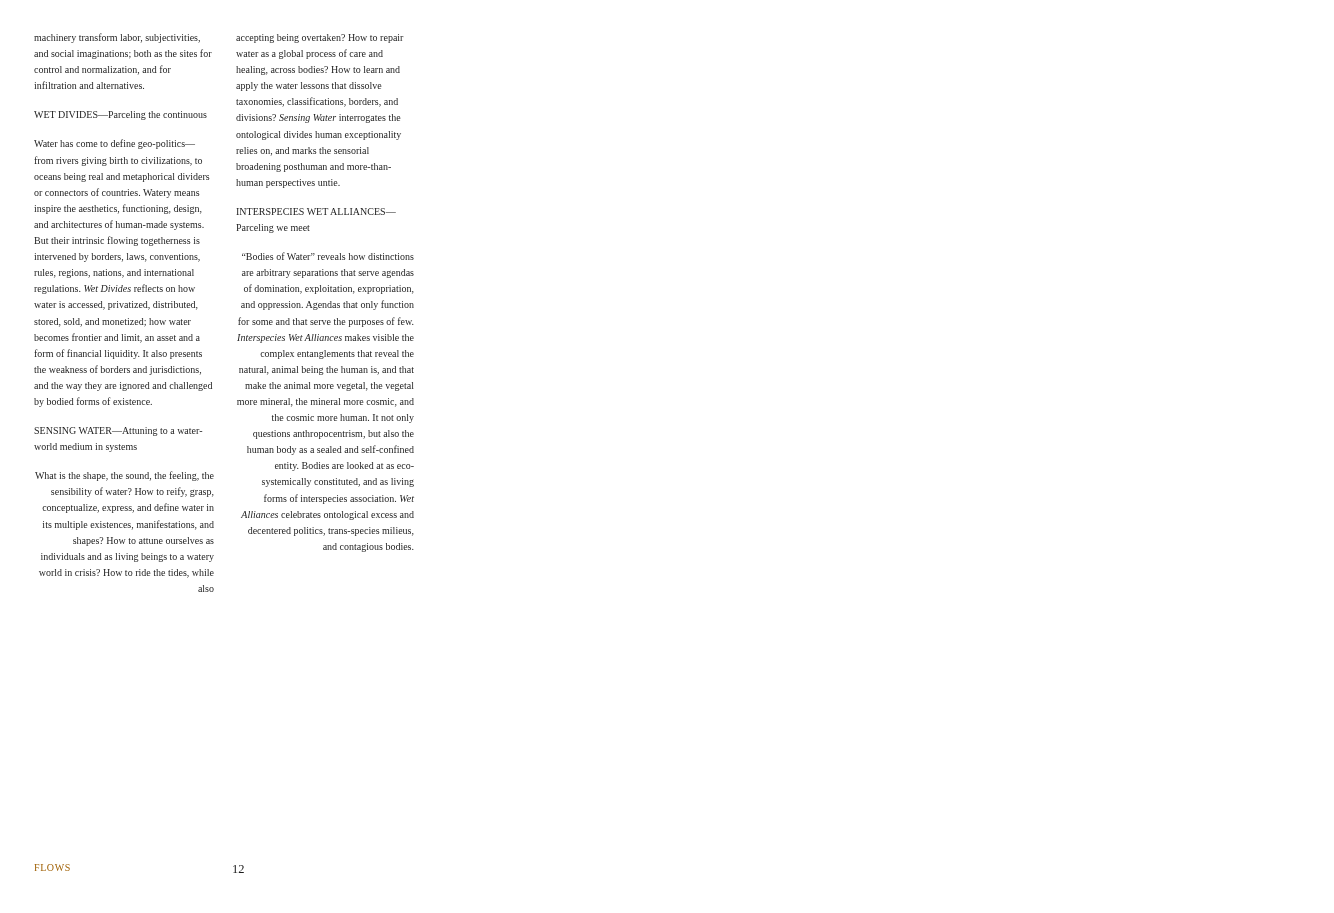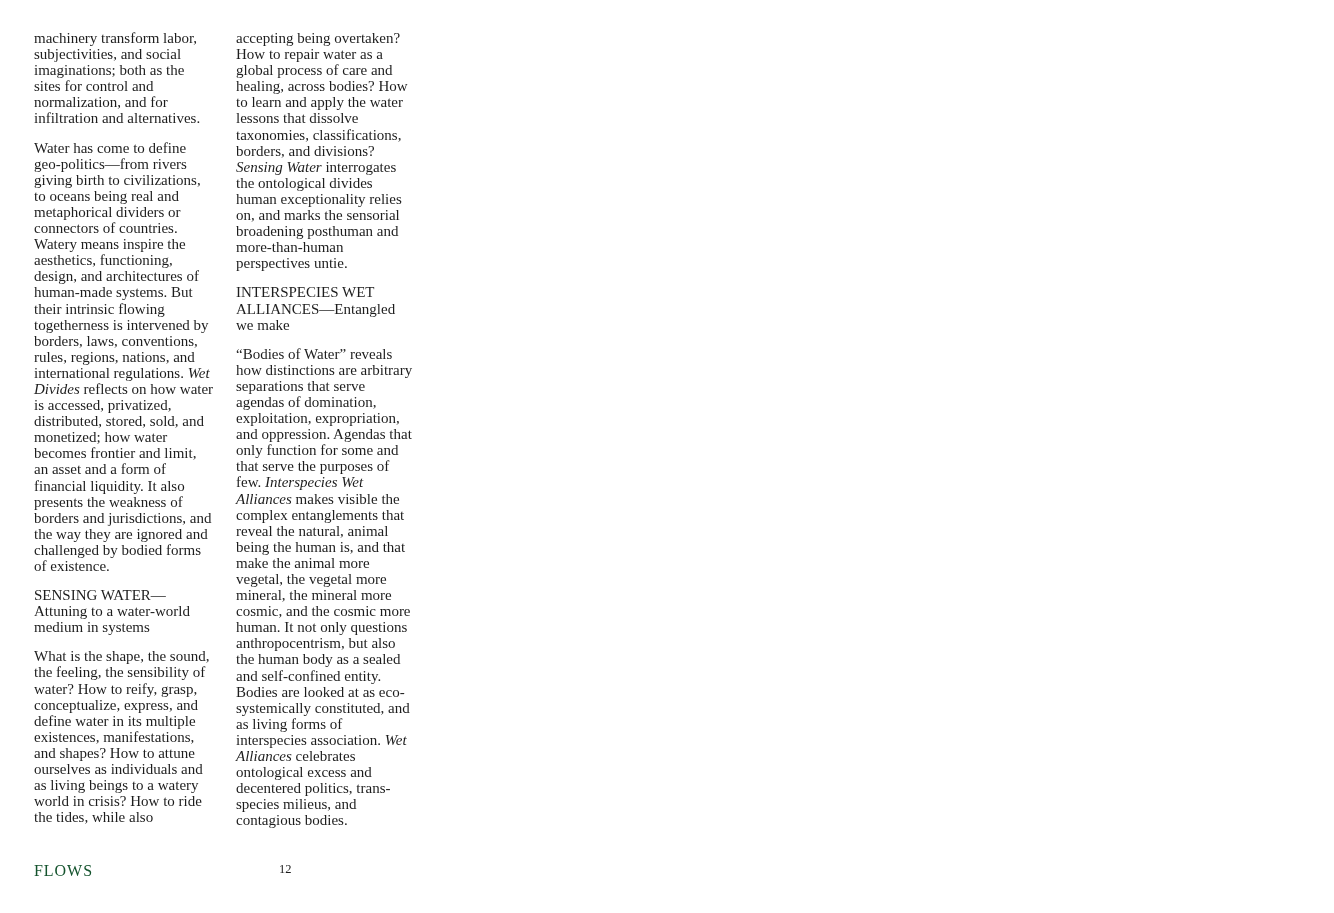--- a/index.html
+++ b/index.html
@@ -30,30 +30,31 @@
   .page-right {
     position: absolute;
     left: 667px;
     top: 0;
     width: 667px;
     height: 913px;
   }
   .col-en {
     position: absolute;
     font-family: "Liberation Serif", serif;
-    font-size: 15px;
+    font-size: 10px;
     line-height: 16.1px;
     text-align: left;
     color: #1d1d1d;
   }
   .col-en p {
     margin: 0 0 13px 0;
   }
   .col-en p.tight {
     margin-bottom: 0;
+    text-align: right;
   }
   #left-col-1 {
     left: 34px;
     top: 30px;
     width: 180px;
   }
   #left-col-2 {
     left: 236px;
     top: 30px;
     width: 178px;
@@ -61,50 +62,51 @@
   .heading {
     font-variant: normal;
   }
   .ital {
     font-style: italic;
   }
   
   .footer-label {
     position: absolute;
     font-family: "Liberation Serif", serif;
-    font-size: 16px;
+    font-size: 10px;
     letter-spacing: 0.06em;
-    color: #14532d;
+    color: #a16207;
   }
   .footer-num {
     position: absolute;
     font-family: "Liberation Serif", serif;
     font-size: 12.5px;
     color: #1b1b1b;
   }
   #left-footer-label { left: 34px; top: 862px; }
-  #left-footer-num   { left: 232px; top: 862px; margin-left: 47px; }
+  #left-footer-num   { left: 232px; top: 862px; }
 </style>
 </head>
 <body>
 
 <div class="spread">
 
   <div class="page-left">
 
     <div class="col-en" id="left-col-1">
       <p>machinery transform labor, subjectivities, and social imaginations; both as the sites for control and normalization, and for infiltration and alternatives.</p>
+      <p class="heading">WET DIVIDES—Parceling the continuous</p>
       <p><span>Water has come to define geo-politics—from rivers giving birth to civilizations, to oceans being real and metaphorical dividers or connectors of countries. Watery means inspire the aesthetics, functioning, design, and architectures of human-made systems. But their intrinsic flowing togetherness is intervened by borders, laws, conventions, rules, regions, nations, and international regulations. </span><span class="ital">Wet Divides</span><span> reflects on how water is accessed, privatized, distributed, stored, sold, and monetized; how water becomes frontier and limit, an asset and a form of financial liquidity. It also presents the weakness of borders and jurisdictions, and the way they are ignored and challenged by bodied forms of existence.</span></p>
       <p class="heading">SENSING WATER—Attuning to a water-world medium in systems</p>
       <p class="tight">What is the shape, the sound, the feeling, the sensibility of water? How to reify, grasp, conceptualize, express, and define water in its multiple existences, manifestations, and shapes? How to attune ourselves as individuals and as living beings to a watery world in crisis? How to ride the tides, while also</p>
     </div>
 
     <div class="col-en" id="left-col-2">
       <p><span>accepting being overtaken? How to repair water as a global process of care and healing, across bodies? How to learn and apply the water lessons that dissolve taxonomies, classifications, borders, and divisions? </span><span class="ital">Sensing Water</span><span> interrogates the ontological divides human exceptionality relies on, and marks the sensorial broadening posthuman and more-than-human perspectives untie.</span></p>
-      <p class="heading">INTERSPECIES WET ALLIANCES—Entangled we make</p>
+      <p class="heading">INTERSPECIES WET ALLIANCES—Parceling we meet</p>
       <p class="tight"><span>“Bodies of Water” reveals how distinctions are arbitrary separations that serve agendas of domination, exploitation, expropriation, and oppression. Agendas that only function for some and that serve the purposes of few. </span><span class="ital">Interspecies Wet Alliances</span><span> makes visible the complex entanglements that reveal the natural, animal being the human is, and that make the animal more vegetal, the vegetal more mineral, the mineral more cosmic, and the cosmic more human. It not only questions anthropocentrism, but also the human body as a sealed and self-confined entity. Bodies are looked at as eco-systemically constituted, and as living forms of interspecies association. </span><span class="ital">Wet Alliances</span><span> celebrates ontological excess and decentered politics, trans-species milieus, and contagious bodies.</span></p>
     </div>
 
     <div class="footer-label" id="left-footer-label">FLOWS</div>
     <div class="footer-num" id="left-footer-num">12</div>
   </div>
 
   <div class="page-right">
 
     

